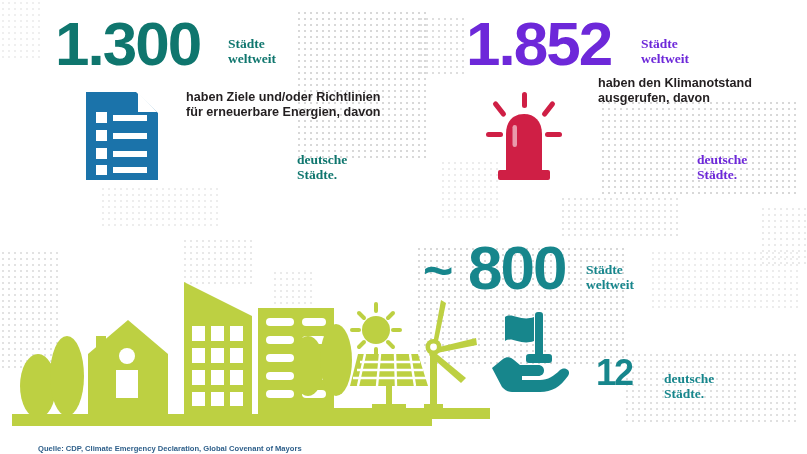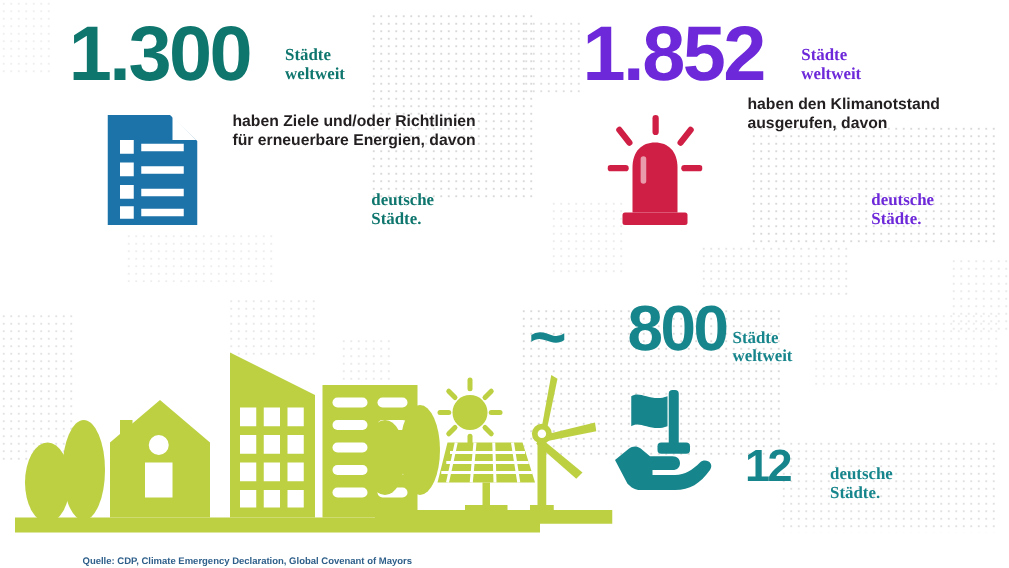--- a/index.html
+++ b/index.html
@@ -68,37 +68,36 @@
   
   #b2-num{left:466px;top:17px;font-size:62px;}
   #b2-unit{left:641px;top:36px;font-size:13.5px;}
   #b2-body{left:598px;top:76px;}
   #b2-sub{left:588px;top:137px;font-size:50px;}
   #b2-subunit{left:697px;top:152px;font-size:13.5px;}
   #b2-icon{left:486px;top:92px;}
 
   
   #b3-tilde{left:423px;top:248px;font-size:52px;}
-  #b3-num{left:468px;top:241px;font-size:51px;margin-left:34px;}
+  #b3-num{left:468px;top:241px;font-size:62px;}
   #b3-unit{left:586px;top:262px;font-size:13.5px;}
   #b3-body{left:586px;top:312px;}
   #b3-sub{left:596px;top:357px;font-size:36px;}
   #b3-subunit{left:664px;top:371px;font-size:13.5px;}
   #b3-icon{left:490px;top:312px;}
 
   
   #cityscape{left:12px;top:258px;}
 
   
   #footer{
     left:38px;top:445px;width:740px;
     font-size:7.6px;font-weight:bold;color:#2e5f8a;
     line-height:1.1;white-space:nowrap;overflow:hidden;
     font-family:"Liberation Sans", sans-serif;
-    margin-left:28px;
   }
 </style>
 </head>
 <body>
 
 <div id="stage">
 
   <div class="dots d1"></div>
   <div class="dots d2"></div>
   <div class="dots d3"></div>

